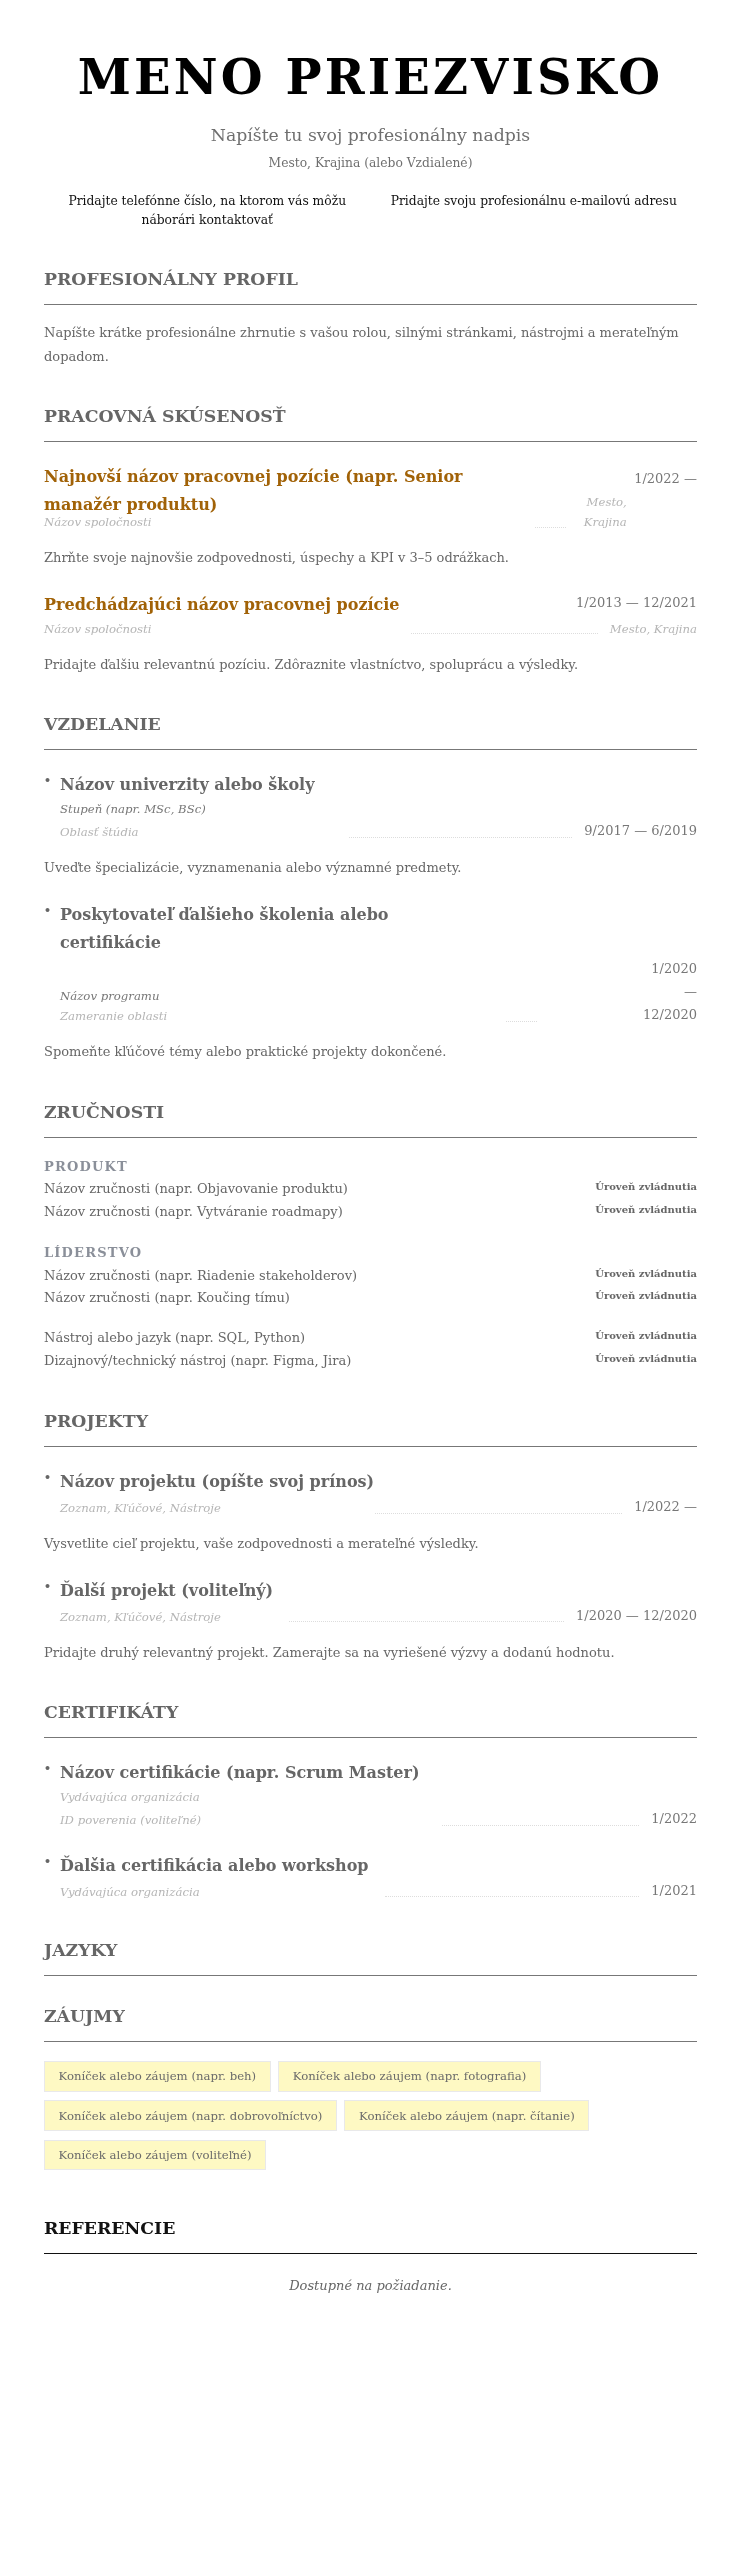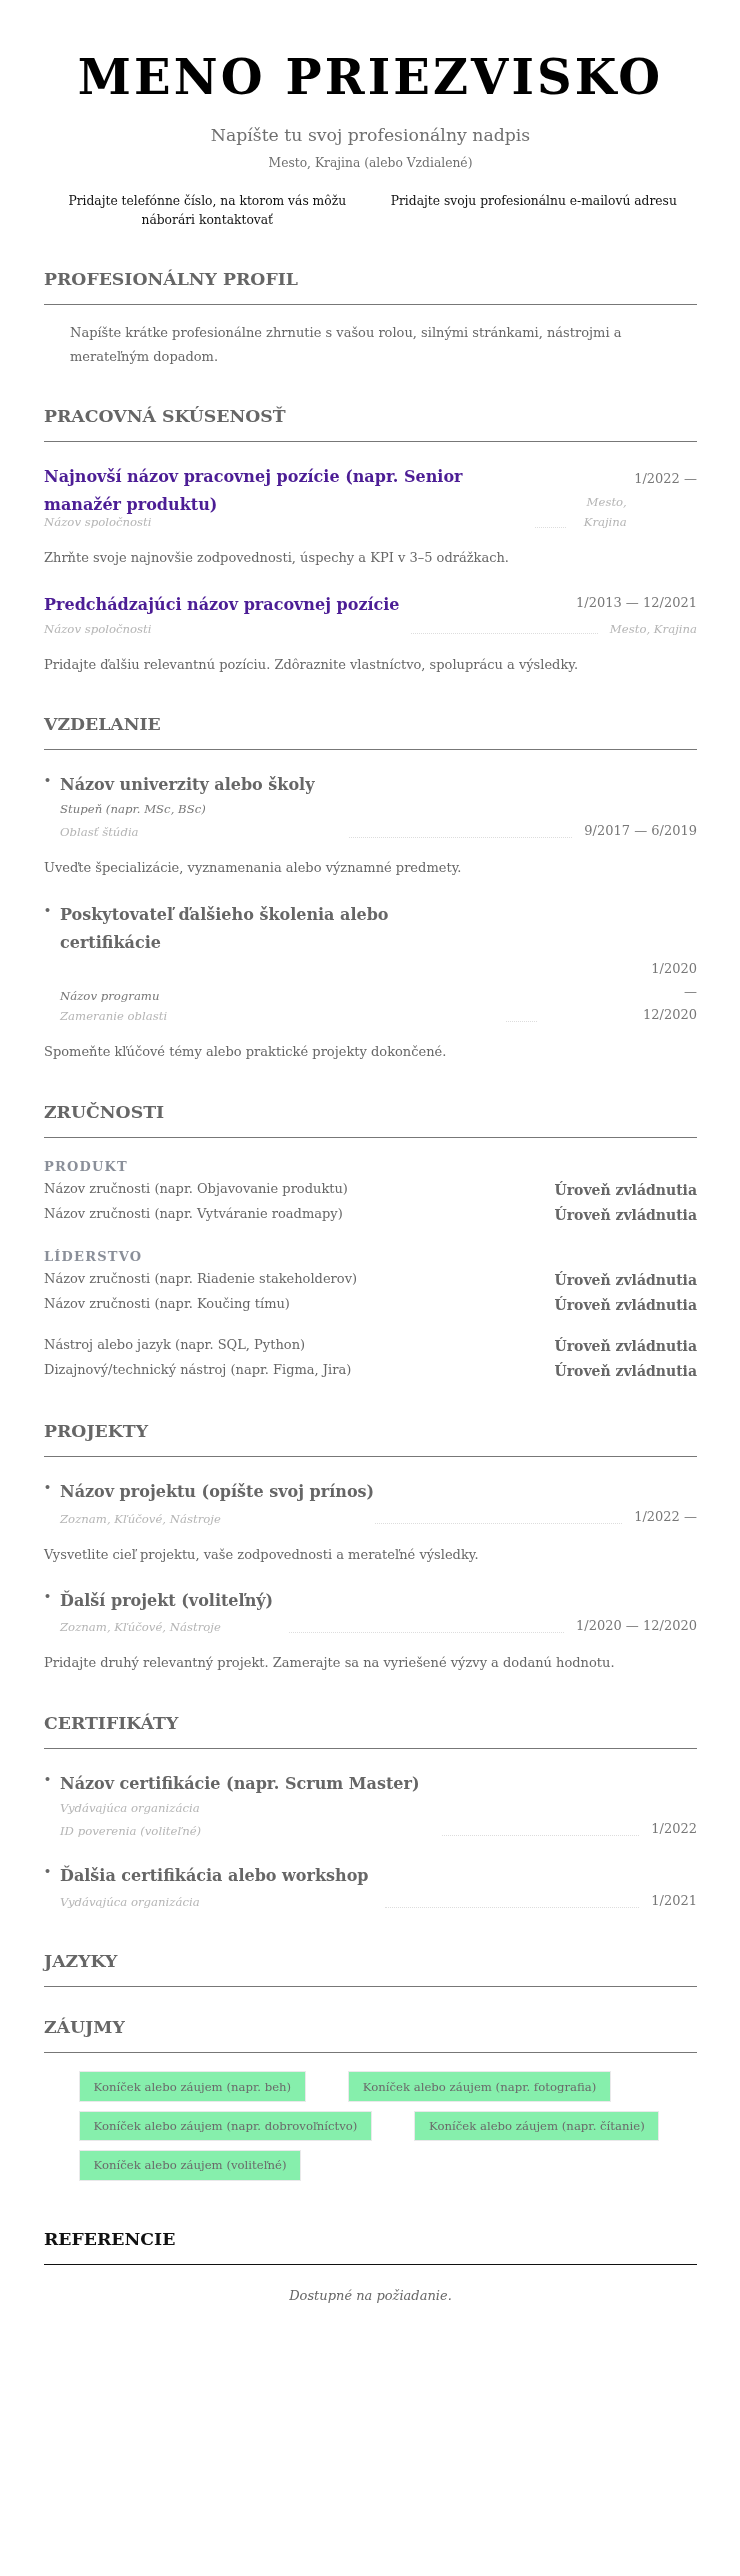--- a/index.html
+++ b/index.html
@@ -8,41 +8,41 @@
     .name { text-align: center; font-size: 48px; font-weight: bold; color: #000; letter-spacing: 3.1px; line-height: 1.1; margin: 0; }
     .headline { text-align: center; font-size: 17.3px; color: #6f6f6f; margin-top: 21px; }
     .location { text-align: center; font-size: 12.3px; color: #6f6f6f; margin-top: 11px; }
     .contact { display: flex; margin-top: 22px; font-size: 12.3px; color: #111; line-height: 1.6; }
     .contact > div { flex: 1; text-align: center; }
     .section { margin-top: 38px; }
     .section-title { font-size: 17.3px; font-weight: bold; color: #666; margin: 0; padding-bottom: 15px; border-bottom: 1.9px solid #777; }
     .section-title.dark { color: #111; border-bottom-color: #111; }
     .text { font-size: 13px; line-height: 1.8; color: #666; }
     .hint { color: #b2b2b2; }
-    .sec-body { margin-top: 16px; margin-left: 26px; }
+    .sec-body { margin-top: 16px; }
     .entry { margin-top: 21px; }
     .entry-head { display: flex; justify-content: space-between; align-items: flex-start; }
-    .entry-title { font-size: 16px; font-weight: bold; color: #4c1d95; line-height: 1.75; max-width: 469px; }
+    .entry-title { font-size: 16px; font-weight: bold; color: #a16207; line-height: 1.75; max-width: 469px; }
     .entry-right { text-align: right; font-size: 13px; color: #777; line-height: 1.8; }
     .meta-row { display: flex; align-items: flex-end; font-size: 11.7px; font-style: italic; color: #b5b5b5; line-height: 1.75; }
     .meta-row .leader { flex: 1; border-bottom: 1.2px dotted #ddd; margin: 0 12.3px 5px 12.3px; }
     .meta-row .right { font-style: normal; color: #777; font-size: 13px; }
     .meta-row .right.it { font-style: italic; color: #b5b5b5; font-size: 11.7px; }
     .bullet-title { display: flex; font-size: 16px; font-weight: bold; color: #666; line-height: 1.75; }
     .bullet-dot { width: 16px; flex: none; font-size: 11px; }
     .indent { padding-left: 16px; }
     .sub-it { font-size: 11.7px; font-style: italic; color: #777; line-height: 1.75; }
     .desc { font-size: 13px; color: #666; line-height: 1.8; margin-top: 13.6px; }
     .skill-group { margin-top: 17.3px; }
     .skill-cat { font-size: 13px; font-weight: bold; color: #8a8f99; letter-spacing: 1.2px; line-height: 1.8; }
     .skill-row { display: flex; justify-content: space-between; font-size: 13px; line-height: 1.75; color: #666; }
-    .skill-level { font-weight: bold; color: #666; font-size: 14px; margin-left: 46px; }
+    .skill-level { font-weight: bold; color: #666; font-size: 10px; margin-left: 46px; }
     .lang { font-size: 13px; color: #666; line-height: 2.75; }
     .pills { display: flex; flex-wrap: wrap; gap: 8.6px 7.4px; margin-top: 18.5px; width: 617px; }
-    .pill { background: #86efac; border: 1.2px solid #e9e9ea; padding: 7.4px 13.6px; font-size: 11.7px; color: #6a6a6a; margin-left: 35px; }
+    .pill { background: #fef9c3; border: 1.2px solid #e9e9ea; padding: 7.4px 13.6px; font-size: 11.7px; color: #6a6a6a; }
     .refs { text-align: center; font-style: italic; font-size: 13px; color: #666; margin-top: 23.5px; }
   </style>
 </head>
 <body>
 
 <div class="page">
 
   <h1 class="name">MENO PRIEZVISKO</h1>
   <div class="headline">Napíšte tu svoj profesionálny nadpis</div>
   <div class="location">Mesto, Krajina (alebo Vzdialené)</div>

